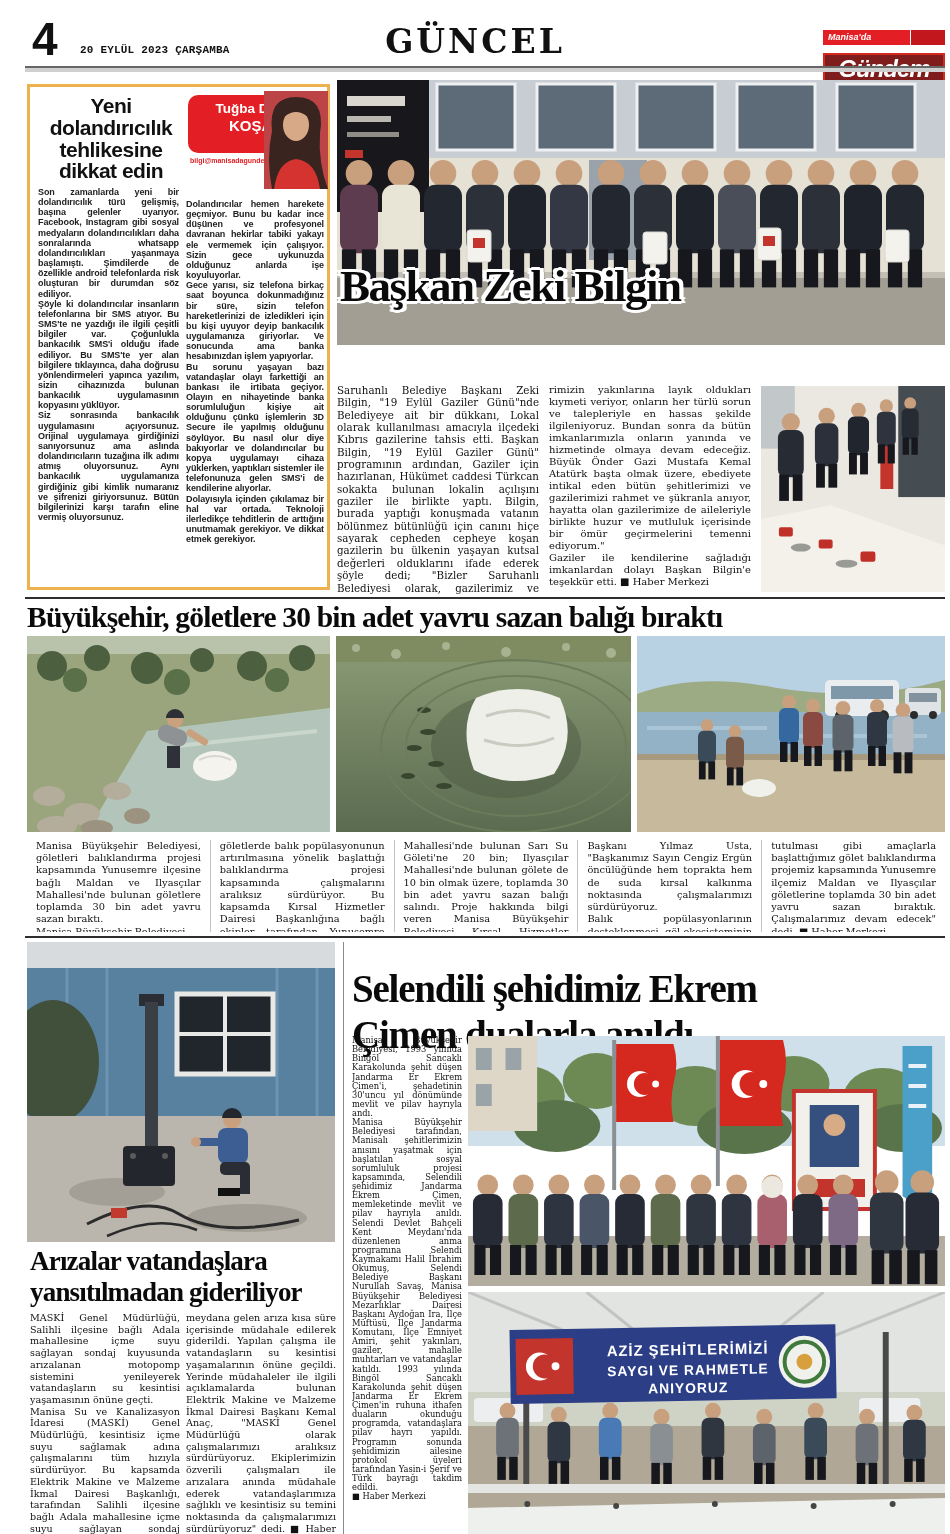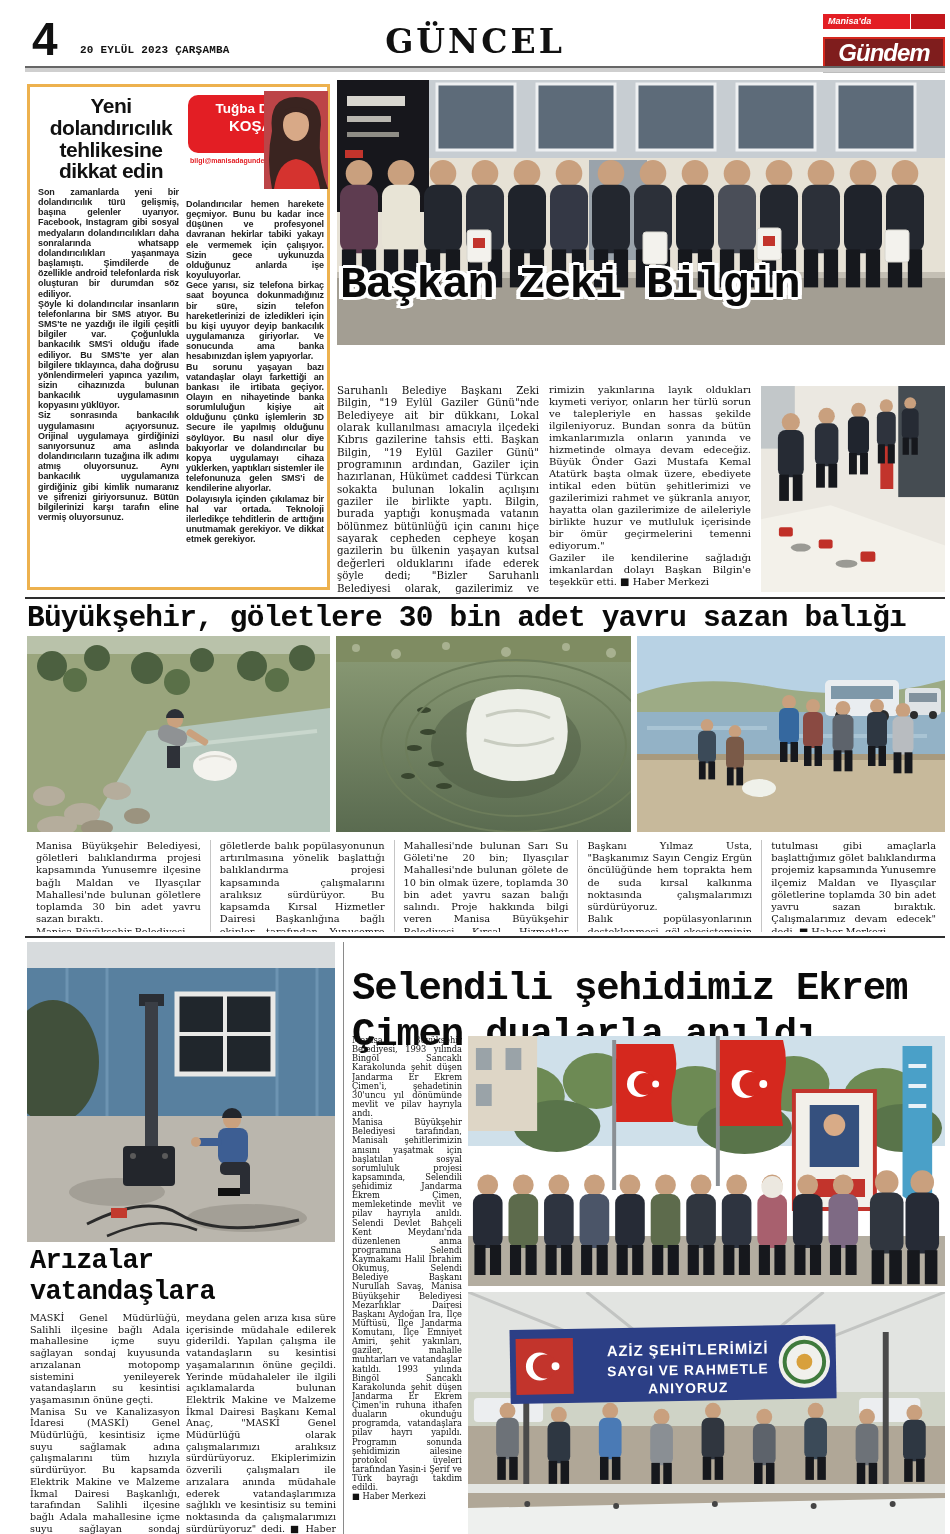--- a/index.html
+++ b/index.html
@@ -5,21 +5,21 @@
   html,body{margin:0;padding:0;background:#e9e9e9;}
   #page{position:relative;width:950px;height:1534px;margin:0 auto;background:#fff;overflow:hidden;
         font-family:"Liberation Sans",sans-serif;color:#111;}
   
   #pgnum{position:absolute;left:32px;top:16px;font-size:46px;font-weight:bold;line-height:1;}
   #pgdate{position:absolute;left:80px;top:44px;font-size:11px;font-weight:bold;letter-spacing:.2px;font-family:Liberation Mono, monospace;}
   #sectitle{position:absolute;left:0;right:0;top:22px;text-align:center;
             font-family:"DejaVu Serif",serif;font-weight:bold;font-size:33px;letter-spacing:3px;}
   #logo{position:absolute;right:5px;top:14px;width:122px;height:50px;}
   #logotop{height:15px;background:#e31e24;color:#fff;font-style:italic;font-weight:bold;font-size:9px;
-           line-height:15px;padding-left:5px;display:flex;justify-content:space-between;}
+           line-height:15px;padding-left:5px;display:flex;justify-content:space-between;margin-top:16px;}
   #logotopbox{width:34px;background:#c2171c;border-left:1px solid #fff;}
   #logomain{height:33px;background:#7f1d1d;border:2px solid #d5281e;box-sizing:border-box;color:#fff;
             font-weight:bold;font-style:italic;font-size:24px;text-align:center;line-height:28px;letter-spacing:-1px;margin-top:8px;}
   #logoshadow{height:3px;background:#bdbdbd;}
   .hrule{position:absolute;left:25px;width:920px;height:4px;border-top:2px solid #666;background:#cfcfcf;}
   #hdrline{top:66px;}
   .thinrule{position:absolute;left:25px;width:920px;border-top:2px solid #2e2e2e;}
   
   #fraudbox{position:absolute;left:27px;top:84px;width:303px;height:506px;border:3px solid #edb14e;box-sizing:border-box;}
   #fraudtitle{position:absolute;left:4px;top:8px;width:154px;text-align:center;font-weight:bold;
@@ -31,21 +31,21 @@
   #authorred .sn{font-size:15px;font-weight:bold;display:block;}
   #authoremail{position:absolute;left:2px;top:64px;width:92px;color:#e31e24;font-weight:bold;font-size:7px;}
   #authorphoto{position:absolute;right:-2px;top:-2px;width:64px;height:98px;}
   .tcol{white-space:pre-line;text-align:justify;overflow:hidden;hyphens:auto;}
   .fraudcol{position:absolute;font-size:9px;line-height:1.13;font-weight:bold;color:#222;letter-spacing:-.1px;}
   #fraudc1{left:8px;top:100px;width:141px;height:392px;}
   #fraudc2{left:156px;top:112px;width:138px;height:380px;}
   
   #gazphoto{position:absolute;left:337px;top:80px;width:608px;height:265px;}
   #gazhl{position:absolute;left:340px;top:260px;width:606px;z-index:3;}
-  .hl{font-family:Liberation Mono, monospace;font-weight:bold;color:#0a0a0a;}
+  .hl{font-family:Liberation Serif, serif;font-weight:bold;color:#0a0a0a;}
   .outline{text-shadow:3px 0 0 #fff,-3px 0 0 #fff,0 3px 0 #fff,0 -3px 0 #fff,
            2px 2px 0 #fff,-2px 2px 0 #fff,2px -2px 0 #fff,-2px -2px 0 #fff,
            4px 2px 0 #fff,-4px 2px 0 #fff,4px -2px 0 #fff,-4px -2px 0 #fff;}
   #gazhl div{font-size:45px;line-height:52px;letter-spacing:-1.5px;}
   .serifcol{font-family:"DejaVu Serif",serif;}
   #gazc1{position:absolute;left:337px;top:384px;width:202px;height:212px;font-size:10.3px;line-height:1.2;}
   #gazc2{position:absolute;left:549px;top:384px;width:202px;height:212px;font-size:10px;line-height:1.2;}
   #gazphoto2{position:absolute;left:761px;top:386px;width:184px;height:206px;}
   
   #fishhl{position:absolute;left:27px;top:601px;width:918px;font-size:29.5px;letter-spacing:-.8px;}
@@ -346,20 +346,21 @@
       <rect x="-14" y="8" width="30" height="36" rx="8" fill="#3d5e93"></rect>
       <rect x="-36" y="18" width="26" height="8" rx="4" fill="#3d5e93"></rect>
       <circle cx="-36" cy="22" r="5" fill="#caa17e"></circle>
       <rect x="-12" y="42" width="30" height="13" rx="5" fill="#2a2d34"></rect>
       <rect x="8" y="50" width="10" height="24" fill="#2a2d34"></rect>
       <rect x="-14" y="68" width="22" height="8" fill="#111"></rect>
     </g>
   </svg>
   <div id="maskihl">
     <div class="hl">Arızalar vatandaşlara</div>
+    <div class="hl">yansıtılmadan gideriliyor</div>
   </div>
   <div id="maskic1" class="tcol serifcol">MASKİ Genel Müdürlüğü, Salihli ilçesine bağlı Adala mahallesine içme suyu sağlayan sondaj kuyusunda arızalanan motopomp sistemini yenileyerek vatandaşların su kesintisi yaşamasının önüne geçti.
 Manisa Su ve Kanalizasyon İdaresi (MASKİ) Genel Müdürlüğü, kesintisiz içme suyu sağlamak adına çalışmalarını tüm hızıyla sürdürüyor. Bu kapsamda Elektrik Makine ve Malzeme İkmal Dairesi Başkanlığı, tarafından Salihli ilçesine bağlı Adala mahallesine içme suyu sağlayan sondaj kuyusunda</div>
   <div id="maskic2" class="tcol serifcol">meydana gelen arıza kısa süre içerisinde müdahale edilerek giderildi. Yapılan çalışma ile vatandaşların su kesintisi yaşamalarının önüne geçildi. Yerinde müdahaleler ile ilgili açıklamalarda bulunan Elektrik Makine ve Malzeme İkmal Dairesi Başkanı Kemal Anaç, "MASKİ Genel Müdürlüğü olarak çalışmalarımızı aralıksız sürdürüyoruz. Ekiplerimizin özverili çalışmaları ile arızalara anında müdahale ederek vatandaşlarımıza sağlıklı ve kesintisiz su temini noktasında da çalışmalarımızı sürdürüyoruz" dedi.  ■ Haber Merkezi</div>
   <div id="vrule"></div>
 
   <div id="selhl">
     <div class="hl">Selendili şehidimiz Ekrem</div>
     <div class="hl">Çimen dualarla anıldı</div>
   </div>

